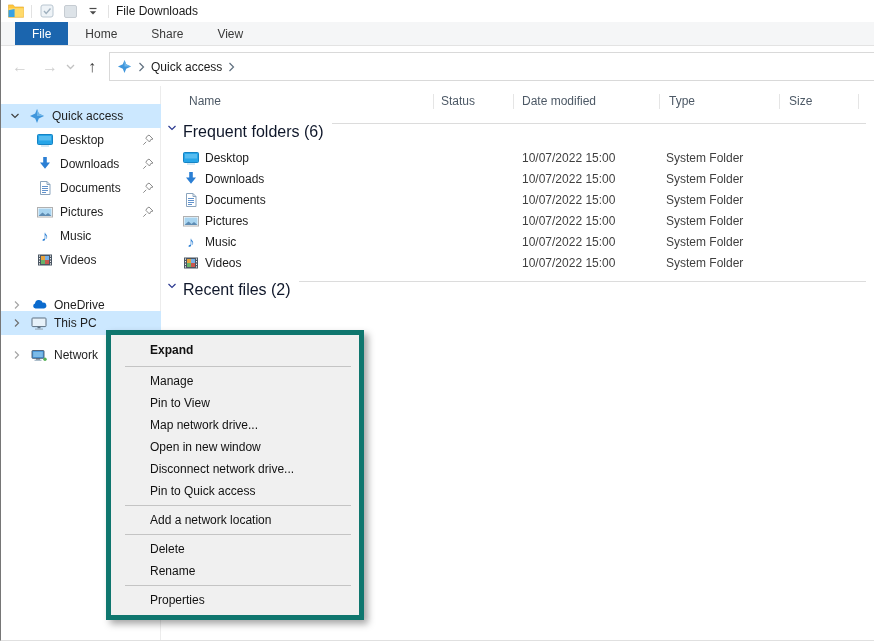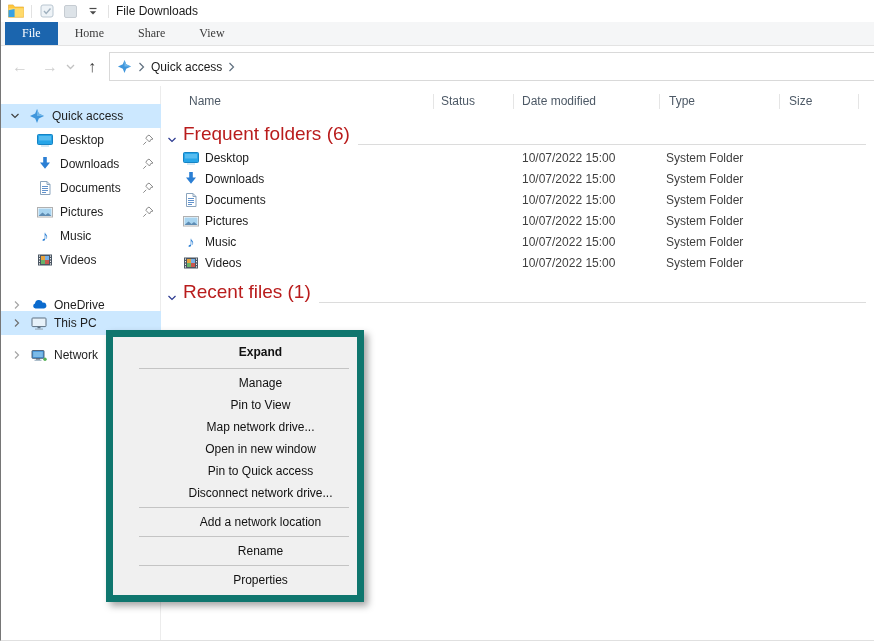--- a/index.html
+++ b/index.html
@@ -7,21 +7,21 @@
   body { font-family:"Liberation Sans", sans-serif; background:#fff; overflow:hidden; position:relative; font-size:12px; color:#1e1e1e; }
   .window { position:absolute; inset:0; border-left:1px solid #767676; border-bottom:1px solid #e0e0e0; background:#fff; }
 
   
   .titlebar { position:absolute; top:0; left:0; right:0; height:22px; display:flex; align-items:center; padding-left:7px; gap:7px; }
   .tb-sep { width:1px; height:13px; background:#e2e2e2; }
   .qat-btn { display:flex; align-items:center; justify-content:center; width:16px; height:16px; }
   .title-text { color:#1a1a1a; }
 
   
-  .tabs { position:absolute; top:22px; left:0; right:0; height:24px; background:#f5f6f7; border-bottom:1px solid #e3e3e3; display:flex; padding-left:4px;font-family:Liberation Serif, serif; }
+  .tabs { position:absolute; top:22px; left:0; right:0; height:24px; background:#f5f6f7; border-bottom:1px solid #e3e3e3; display:flex; padding-left:14px; }
   .tab { padding:0 17px; display:flex; align-items:center; color:#3a3a3a; }
   .tab.active { background:#1b65ae; color:#fff; }
 
   
   .addressbar { position:absolute; top:47px; left:0; right:0; height:39px; background:#fff; }
   .nav-btn { position:absolute; top:0; height:39px; display:flex; align-items:center; justify-content:center; font-size:16px; }
   .nav-back { left:6px; width:26px; color:#cfcfcf; }
   .nav-fwd { left:36px; width:26px; color:#cfcfcf; }
   .nav-drop { left:62px; width:14px; }
   .nav-up { left:78px; width:26px; color:#3f3f3f; }
@@ -41,31 +41,31 @@
   .row-root { padding-left:10px; }
   .row-root .side-chevron { margin-right:8px; }
 
   
   .content { position:absolute; top:86px; left:161px; right:0; bottom:0; background:#fff; }
   .colheader { position:absolute; top:2px; left:0; right:0; height:26px; color:#4d5966;text-decoration:underline; }
   .colheader .col { position:absolute; line-height:26px; }
   .col-name   { left:27px; }  .col-status { left:279px; } .col-date { left:360px; }
   .col-type   { left:507px; } .col-size   { left:627px; }
   .colsep { position:absolute; top:6px; width:1px; height:15px; background:#e5e5e5; }
-  .group { position:absolute; left:5px; right:8px; height:22px; display:flex; align-items:flex-end; color:#b91c1c; font-size:19px; }
+  .group { position:absolute; left:5px; right:8px; height:22px; display:flex; align-items:flex-start; color:#0f172a; font-size:16px; }
   .group .glabel { margin-left:6px; }
   .group .gline { flex:1; height:1px; background:#dcdcdc; margin-left:8px; }
   .filerow { position:absolute; left:0; right:0; height:21px; }
   .ficon { position:absolute; left:21px; top:2px; width:16px; height:16px; display:flex; align-items:center; justify-content:center; }
   .fname { position:absolute; left:43px; line-height:21px; color:#1b1b1b; }
   .fdate { position:absolute; left:360px; line-height:21px; color:#3f3f3f;text-align:center; }
   .ftype { position:absolute; left:504px; line-height:21px; color:#3f3f3f; }
 
   
-  .ctx { position:absolute; left:105px; top:330px; width:258px; background:#f0f0f0; border:7px solid #0f766e; box-shadow:4px 4px 7px rgba(0,0,0,0.35); padding:3px 0 4px 16px; z-index:20; color:#111;text-align:center; }
+  .ctx { position:absolute; left:105px; top:330px; width:258px; background:#f0f0f0; border:5px solid #0f766e; box-shadow:4px 4px 7px rgba(0,0,0,0.35); padding:3px 0 4px 4px; z-index:20; color:#111; }
   .ctx-item { height:22px; line-height:22px; padding-left:35px; }
   .ctx-item.default { font-weight:bold; height:25px; line-height:25px; }
   .ctx-sep { height:1px; background:#c4c4c4; margin:3px 8px 3px 10px; }
 
   .music-glyph { color:#2b7fd4; font-size:15px; line-height:16px; }
   svg { display:block; }
 </style>
 </head>
 <body>
 
@@ -387,35 +387,36 @@
       </span>
       <span class="fname">Videos</span>
       <span class="fdate">10/07/2022 15:00</span>
       <span class="ftype">System Folder</span>
     </div>
 
     <div class="group" style="top:195px">
       <svg width="10" height="10" viewBox="0 0 10 10">
           <path d="M1.5 3l3.5 3.5L8.5 3" fill="none" stroke="#2b3990" stroke-width="1.2"></path>
         </svg>
-      <span class="glabel">Recent files (1)</span>
+      <span class="glabel">Recent files (2)</span>
       <span class="gline"></span>
     </div>
   </div>
 
   <div class="ctx">
     <div class="ctx-item default">Expand</div>
     <div class="ctx-sep"></div>
     <div class="ctx-item">Manage</div>
     <div class="ctx-item">Pin to View</div>
     <div class="ctx-item">Map network drive...</div>
     <div class="ctx-item">Open in new window</div>
+    <div class="ctx-item">Disconnect network drive...</div>
     <div class="ctx-item">Pin to Quick access</div>
-    <div class="ctx-item">Disconnect network drive...</div>
     <div class="ctx-sep"></div>
     <div class="ctx-item">Add a network location</div>
     <div class="ctx-sep"></div>
+    <div class="ctx-item">Delete</div>
     <div class="ctx-item">Rename</div>
     <div class="ctx-sep"></div>
     <div class="ctx-item">Properties</div>
   </div>
 
 </div>
 
 </body></html>

